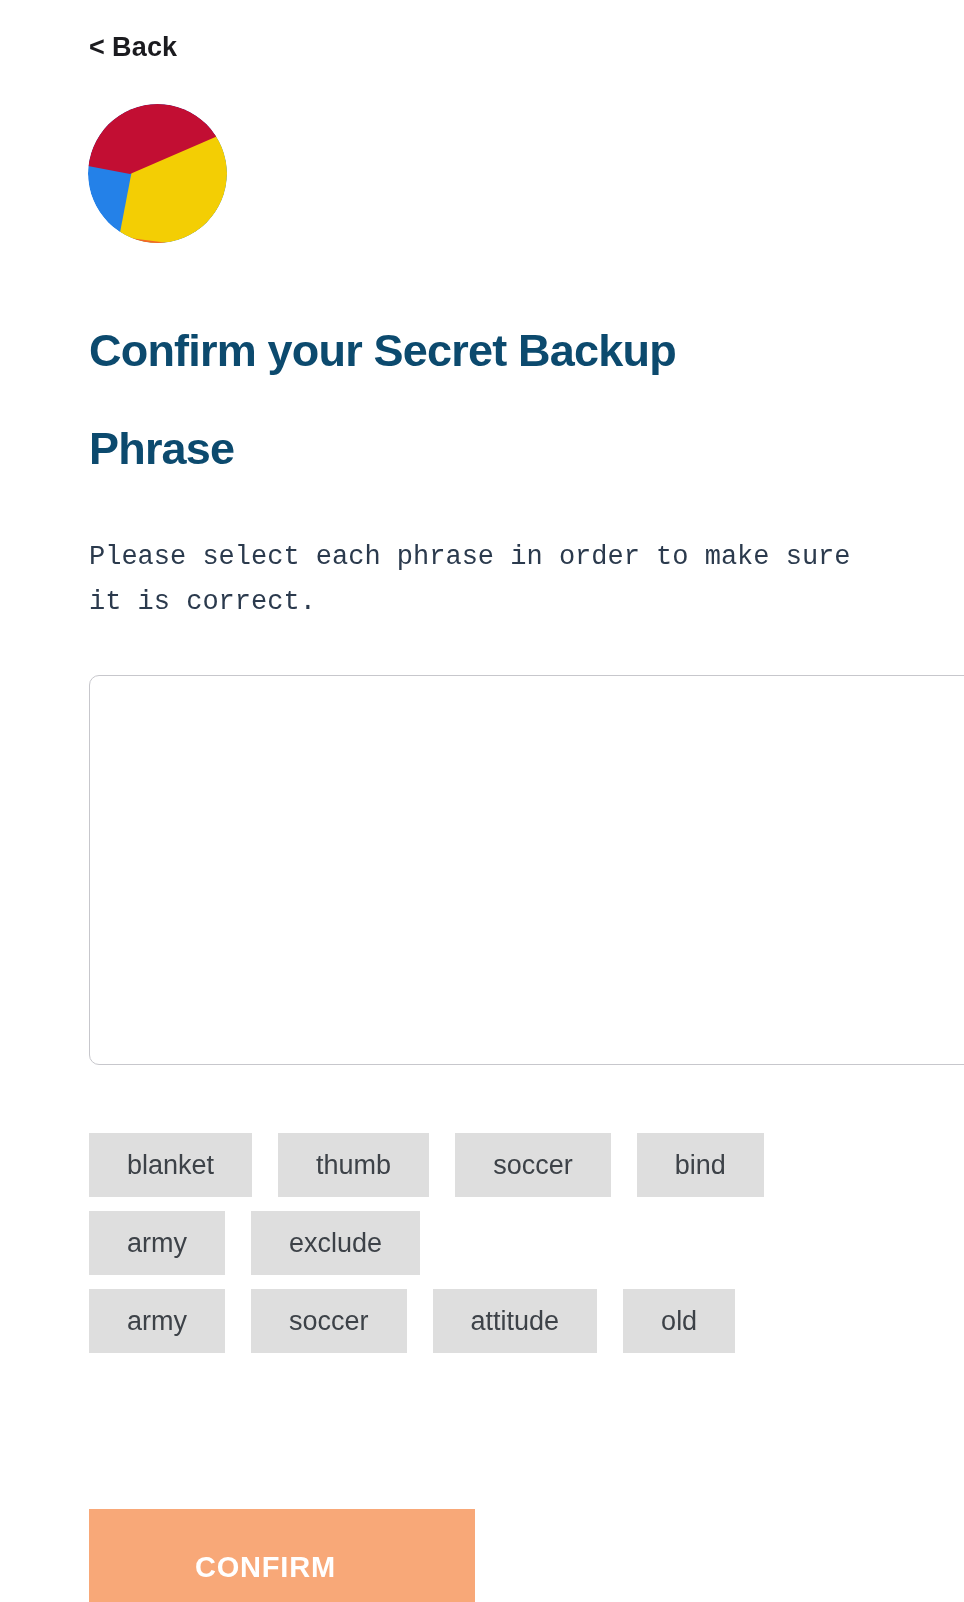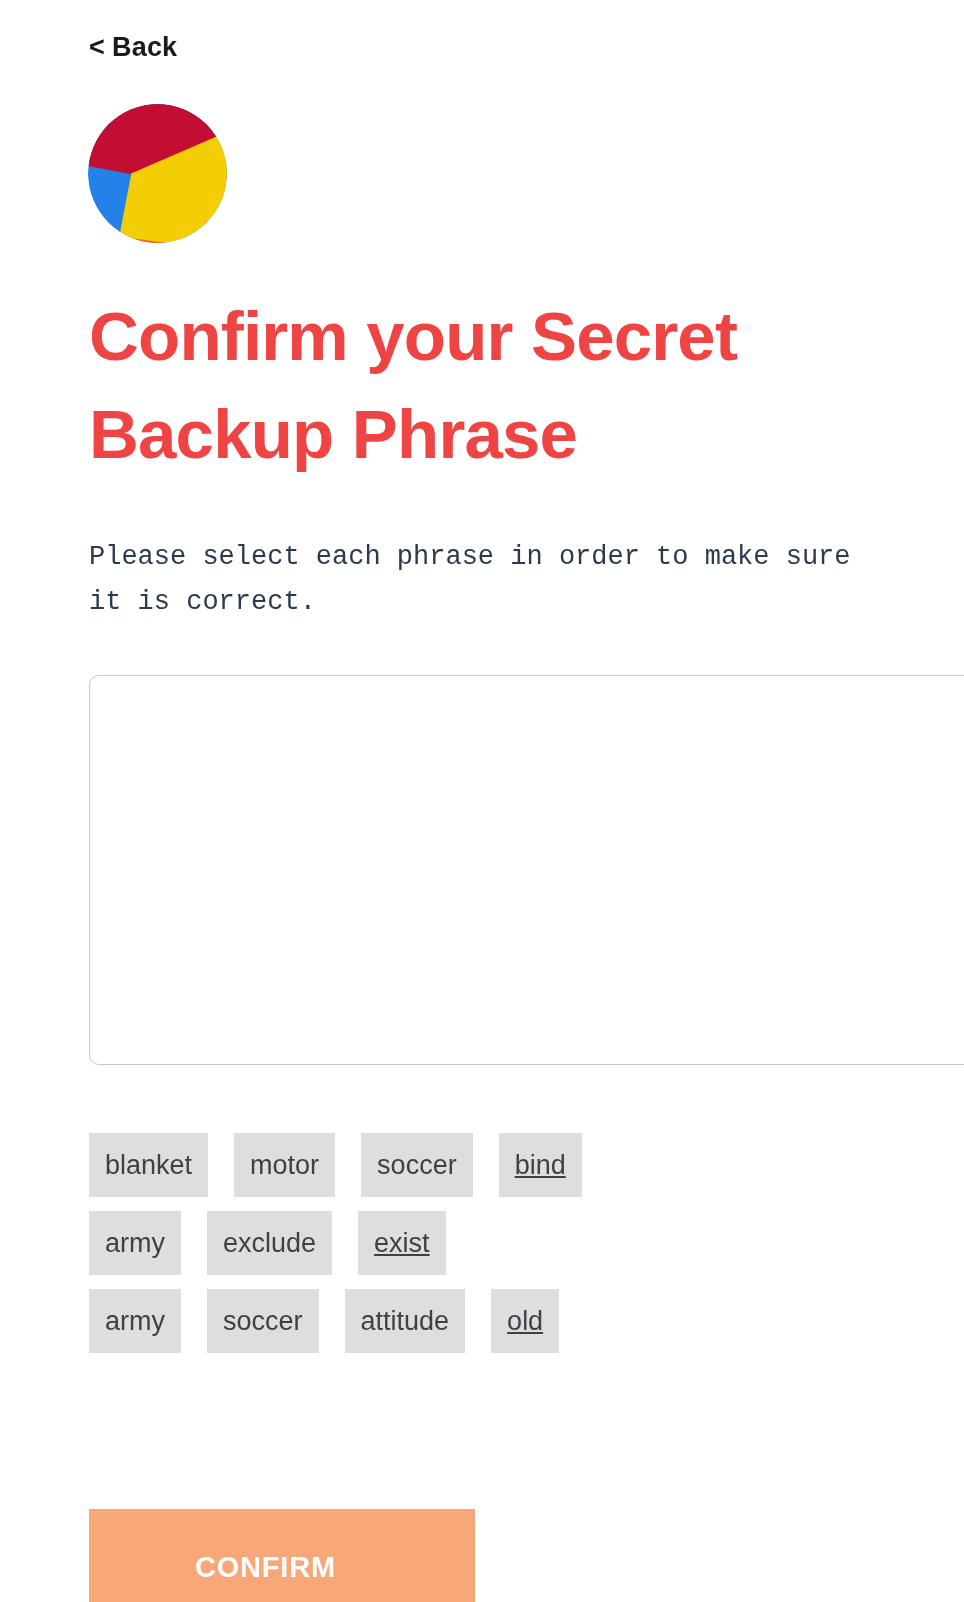--- a/index.html
+++ b/index.html
@@ -58,27 +58,27 @@
     height: 139px;
     border-radius: 50%;
     overflow: hidden;
   }
   .logo svg { display: block; width: 139px; height: 139px; }
 
   
   .page-title {
     position: absolute;
     left: 89px;
-    top: 288px;
+    top: 302px;
     width: 740px;
-    font-size: 69px;
+    font-size: 45px;
     line-height: 98px;
     font-weight: 700;
     letter-spacing: -0.8px;
-    color: #ef4444;
+    color: #0c4a6e;
   }
 
   
   .page-subtitle {
     position: absolute;
     left: 89px;
     top: 535px;
     width: 800px;
     font-size: 27px;
     line-height: 45px;
@@ -112,30 +112,30 @@
     margin-bottom: 14px;
   }
   .word-row:last-child { margin-bottom: 0; }
 
   .word-chip {
     background: #dedede;
     color: #3d4248;
     font-size: 27px;
     line-height: 32px;
     font-weight: 400;
-    padding: 16px 16px;
+    padding: 16px 38px;
     margin-right: 26px;
     cursor: pointer;
     user-select: none;
     white-space: nowrap;
     border: none;
     font-family: inherit;
     display: inline-block;
   }
-  .word-chip:last-child { margin-right: 0; text-decoration: underline; }
+  .word-chip:last-child { margin-right: 0; }
 
   
   .confirm-button {
     position: absolute;
     left: 89px;
     top: 1509px;
     width: 386px;
     height: 117px;
     background: #f8a878;
     color: #ffffff;
@@ -181,29 +181,28 @@
   <h1 class="page-title">Confirm your Secret Backup Phrase</h1>
 
   <p class="page-subtitle">Please select each phrase in order to make sure it is correct.</p>
 
   <div class="phrase-box"></div>
 
   <div class="word-grid">
 
     <div class="word-row">
       <button class="word-chip">blanket</button>
-      <button class="word-chip">motor</button>
+      <button class="word-chip">thumb</button>
       <button class="word-chip">soccer</button>
       <button class="word-chip">bind</button>
     </div>
 
     <div class="word-row">
       <button class="word-chip">army</button>
       <button class="word-chip">exclude</button>
-      <button class="word-chip">exist</button>
     </div>
 
     <div class="word-row">
       <button class="word-chip">army</button>
       <button class="word-chip">soccer</button>
       <button class="word-chip">attitude</button>
       <button class="word-chip">old</button>
     </div>
 
   </div>

